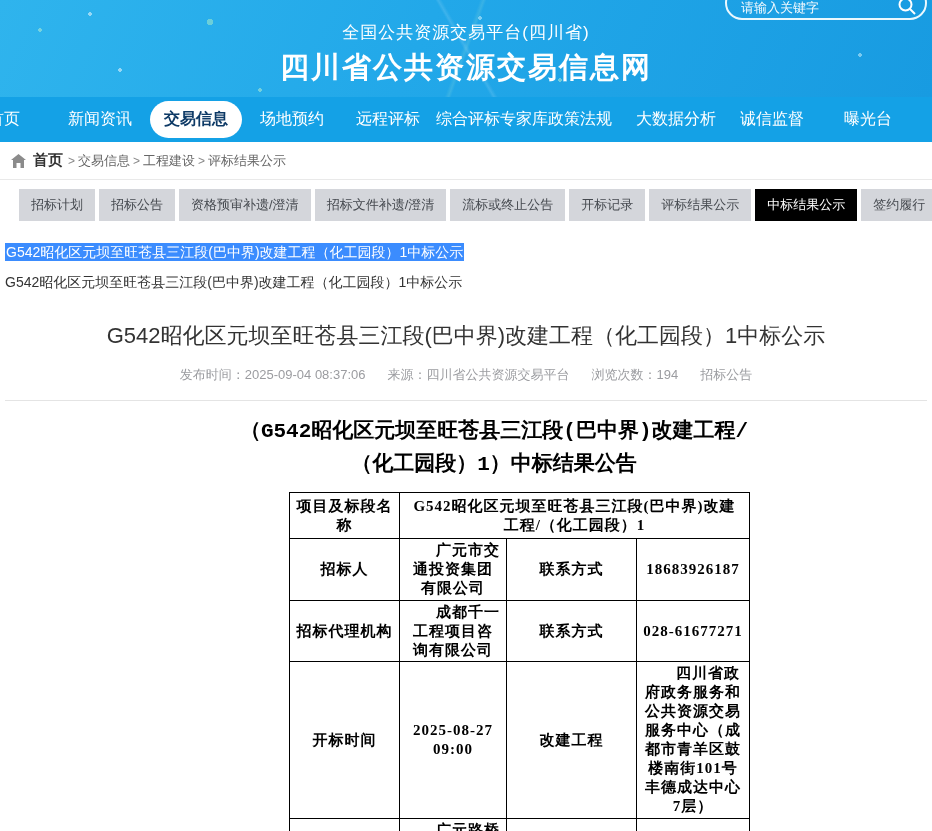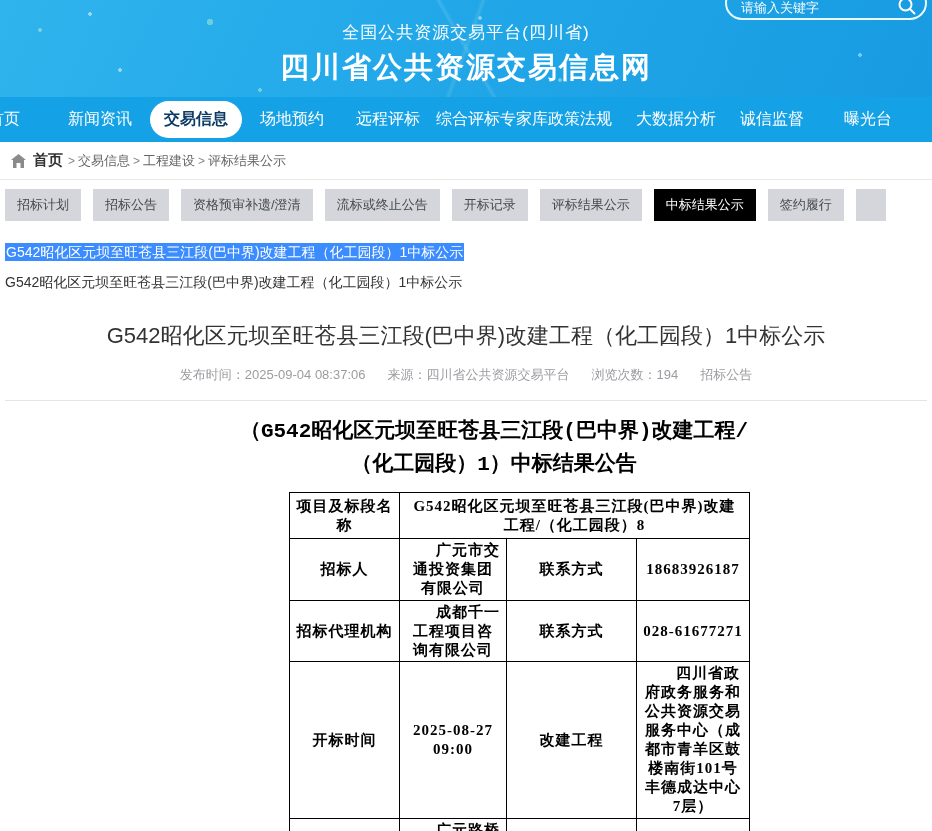--- a/index.html
+++ b/index.html
@@ -42,21 +42,21 @@
     font-weight:bold; border-radius:19px; padding:8px 14px; }
 
   
   .breadcrumb { height:38px; display:flex; align-items:center; padding-left:10px;
     border-bottom:1px solid #e9e9e9; background:#fff; }
   .crumb-home { font-size:15px; font-weight:bold; color:#333; margin:0 2px 0 6px; cursor:pointer; }
   .crumb-sep { color:#888; font-size:12px; margin:0 3px; }
   .crumb-item { color:#666; font-size:13px; cursor:pointer; }
 
   
-  .tabs { display:flex; gap:12px; margin:9px 0 0 5px; }
+  .tabs { display:flex; gap:4px; margin:9px 0 0 19px; }
   .tab { background:#d4d6db; color:#45494f; font-size:13px; padding:7px 12px;
     white-space:nowrap; cursor:pointer; }
   .tab.active { background:#000000; color:#fff; }
   .tab.ghost { width:30px; padding:7px 0; }
 
   
   .line-selected { margin:23px 0 0 5px; font-size:14px; cursor:pointer; }
   .line-selected span { background:#3b8cfe; color:#fff; padding:1px 1px; }
   .line-plain { margin:12px 0 0 5px; font-size:14px; color:#333; cursor:pointer; }
 
@@ -126,20 +126,21 @@
   <span class="crumb-sep">&gt;</span>
   <span class="crumb-item">工程建设</span>
   <span class="crumb-sep">&gt;</span>
   <span class="crumb-item">评标结果公示</span>
 </div>
 
 <div class="tabs">
   <div class="tab">招标计划</div>
   <div class="tab">招标公告</div>
   <div class="tab">资格预审补遗/澄清</div>
+  <div class="tab">招标文件补遗/澄清</div>
   <div class="tab">流标或终止公告</div>
   <div class="tab">开标记录</div>
   <div class="tab">评标结果公示</div>
   <div class="tab active">中标结果公示</div>
   <div class="tab">签约履行</div>
   <div class="tab ghost"></div>
 </div>
 
 <div class="line-selected">
   <span>G542昭化区元坝至旺苍县三江段(巴中界)改建工程（化工园段）1中标公示</span>
@@ -160,21 +161,21 @@
   <table class="doc-table">
     <colgroup>
         <col style="width:110px">
         <col style="width:107px">
         <col style="width:130px">
         <col style="width:113px">
       </colgroup>
     <tbody>
         <tr class="r1">
       <td>项目及标段名称</td>
-      <td colspan="3">G542昭化区元坝至旺苍县三江段(巴中界)改建工程/（化工园段）8</td>
+      <td colspan="3">G542昭化区元坝至旺苍县三江段(巴中界)改建工程/（化工园段）1</td>
     </tr>
     <tr class="r2">
       <td>招标人</td>
       <td class="indent">广元市交通投资集团有限公司</td>
       <td>联系方式</td>
       <td>18683926187</td>
     </tr>
     <tr class="r3">
       <td>招标代理机构</td>
       <td class="indent">成都千一工程项目咨询有限公司</td>

